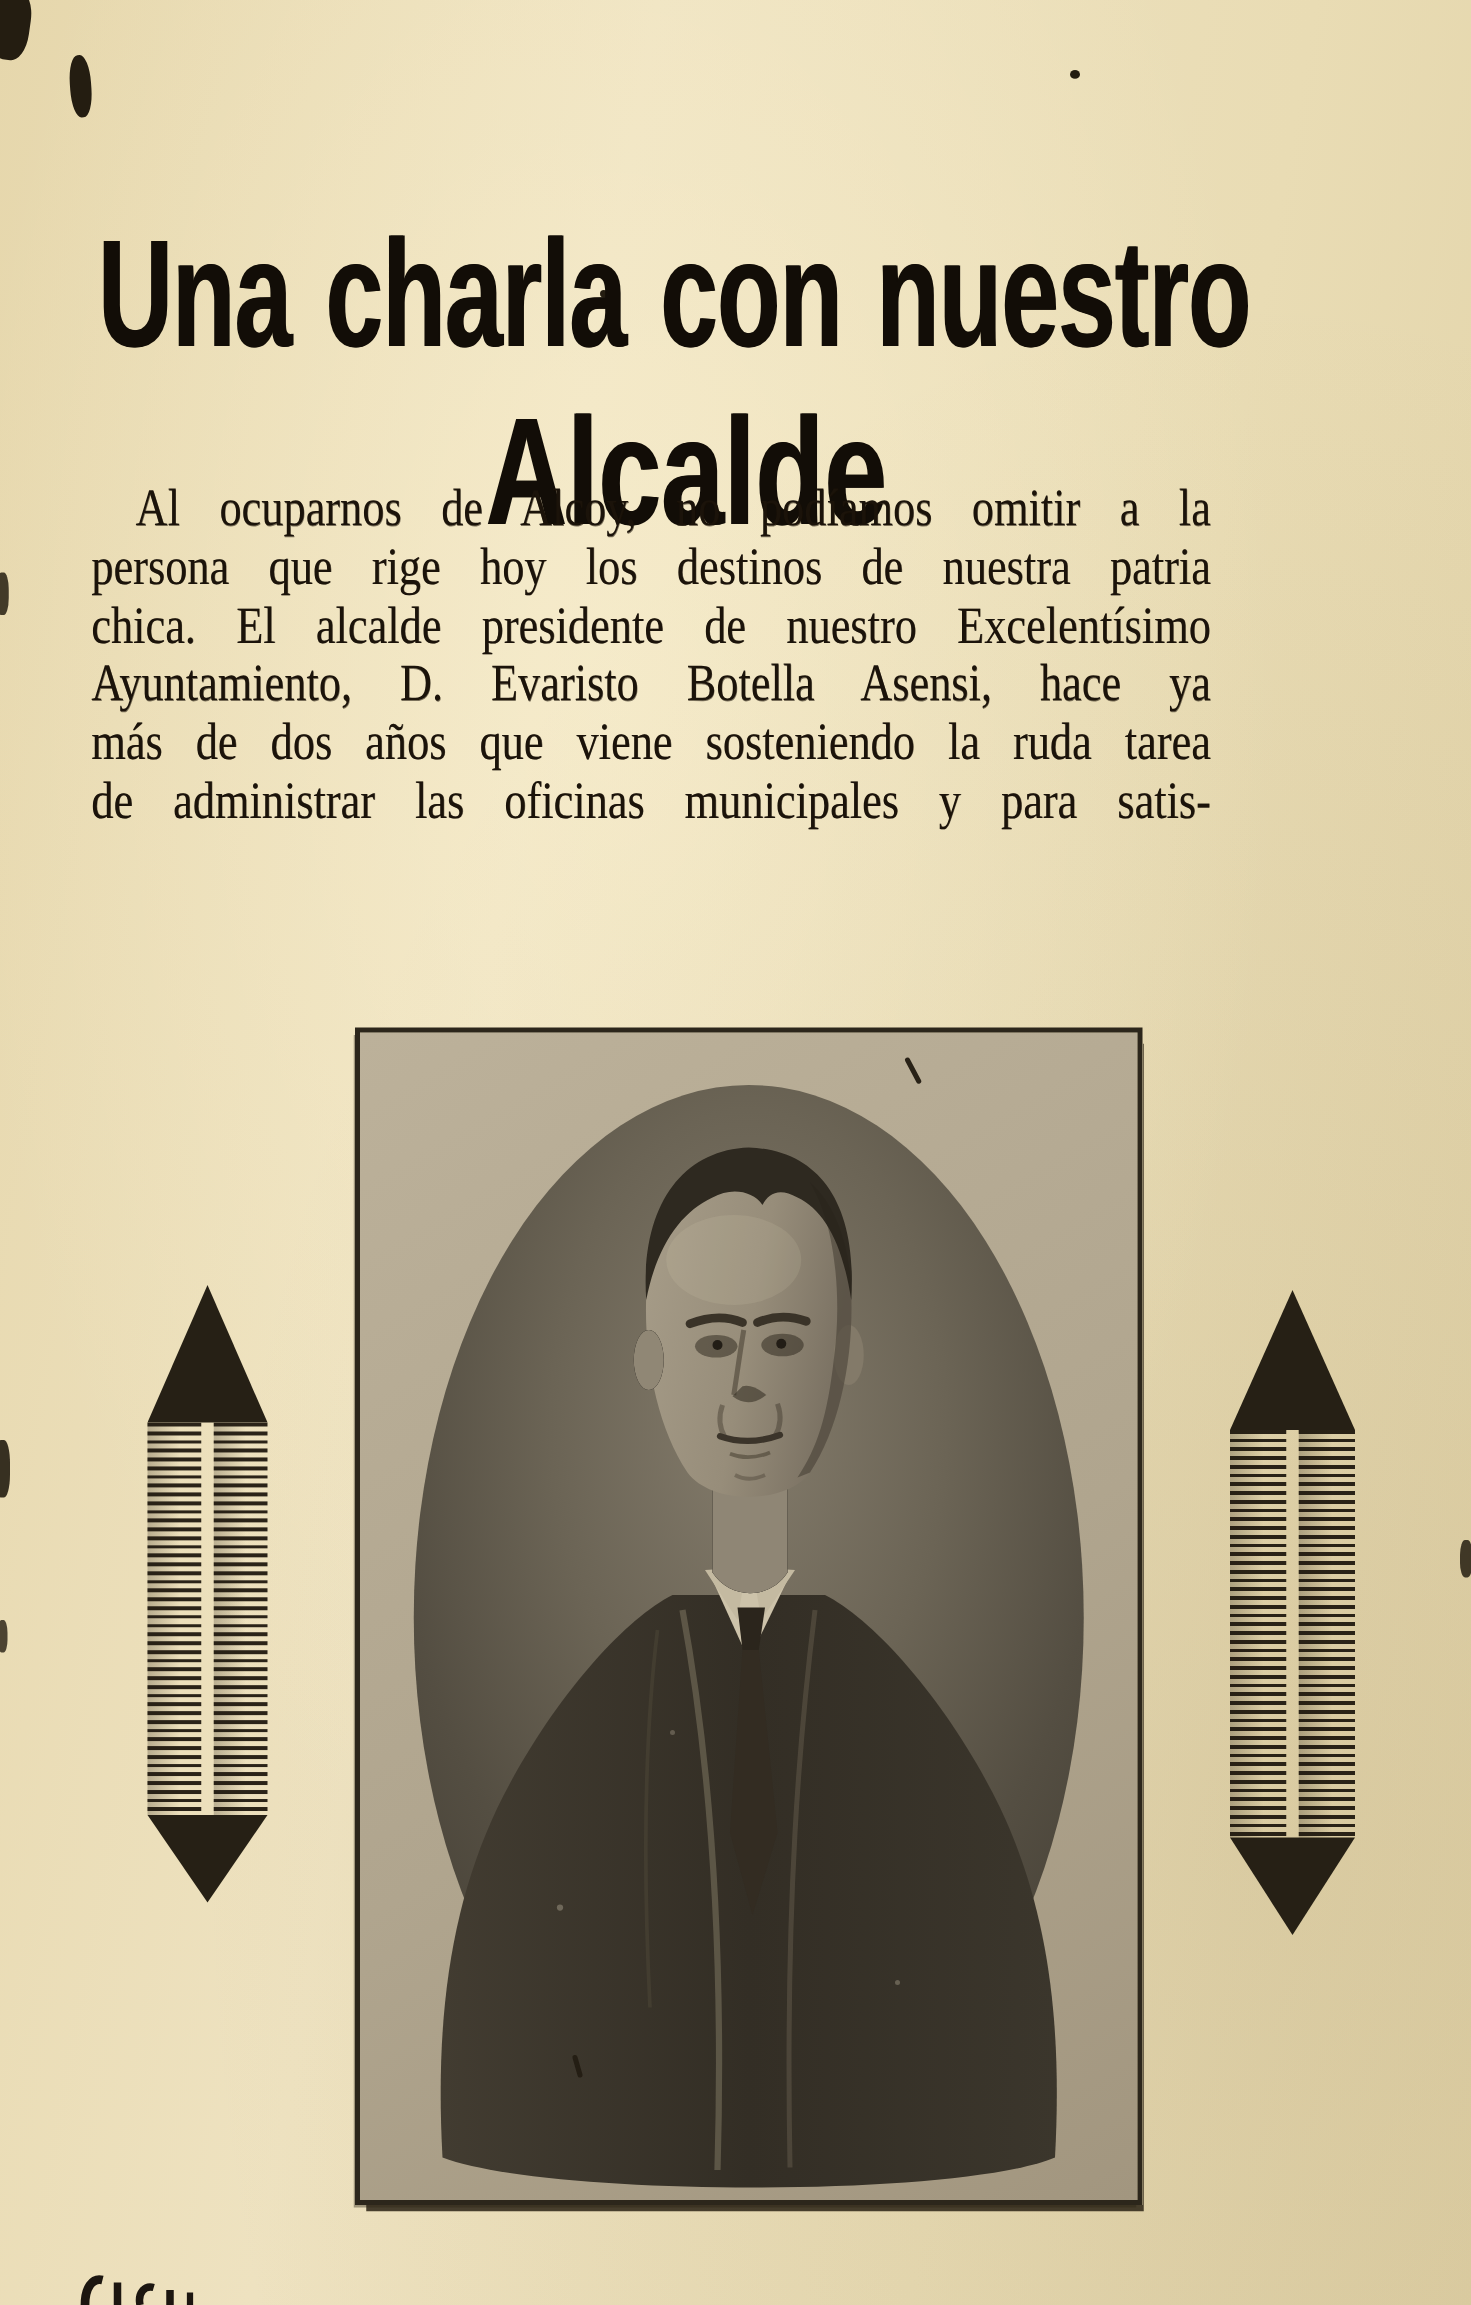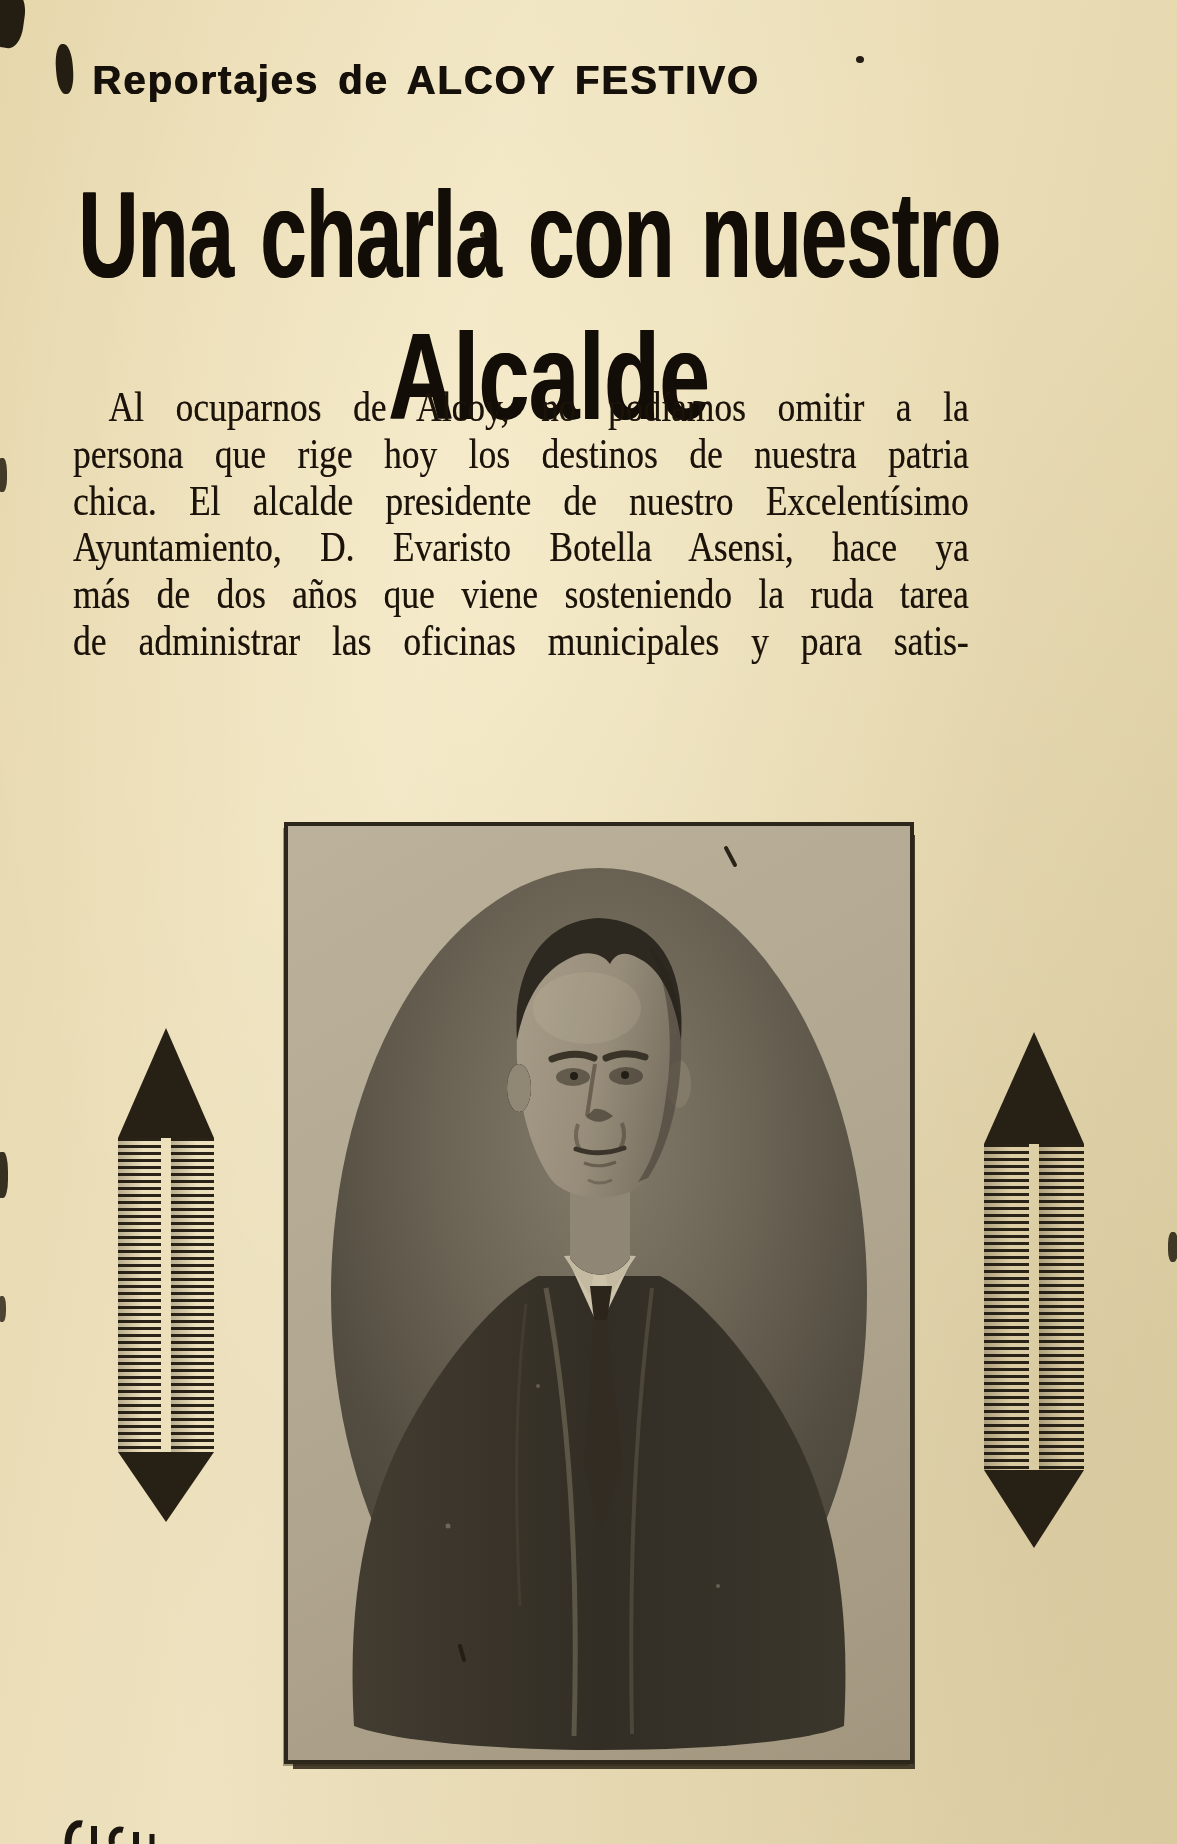--- a/index.html
+++ b/index.html
@@ -90,21 +90,20 @@
 
   <div class="speck sp-corner"></div>
   <div class="speck sp-blob"></div>
   <div class="speck sp-dot-kicker"></div>
   <div class="speck sp-dot-head"></div>
   <div class="speck sp-edge1"></div>
   <div class="speck sp-edge2"></div>
   <div class="speck sp-edge3"></div>
   <div class="speck sp-edge4"></div>
 
-  <div class="kicker">Reportajes de ALCOY FESTIVO</div>
 
   <h1 class="headline1">Una charla con nuestro</h1>
   <h1 class="headline2">Alcalde</h1>
 
   <div class="article">
     <div class="text-line indent">Al ocuparnos de Alcoy, no podíamos omitir a la</div>
     <div class="text-line">persona que rige hoy los destinos de nuestra patria</div>
     <div class="text-line">chica. El alcalde presidente de nuestro Excelentísimo</div>
     <div class="text-line">Ayuntamiento, D. Evaristo Botella Asensi, hace ya</div>
     <div class="text-line">más de dos años que viene sosteniendo la ruda tarea</div>

